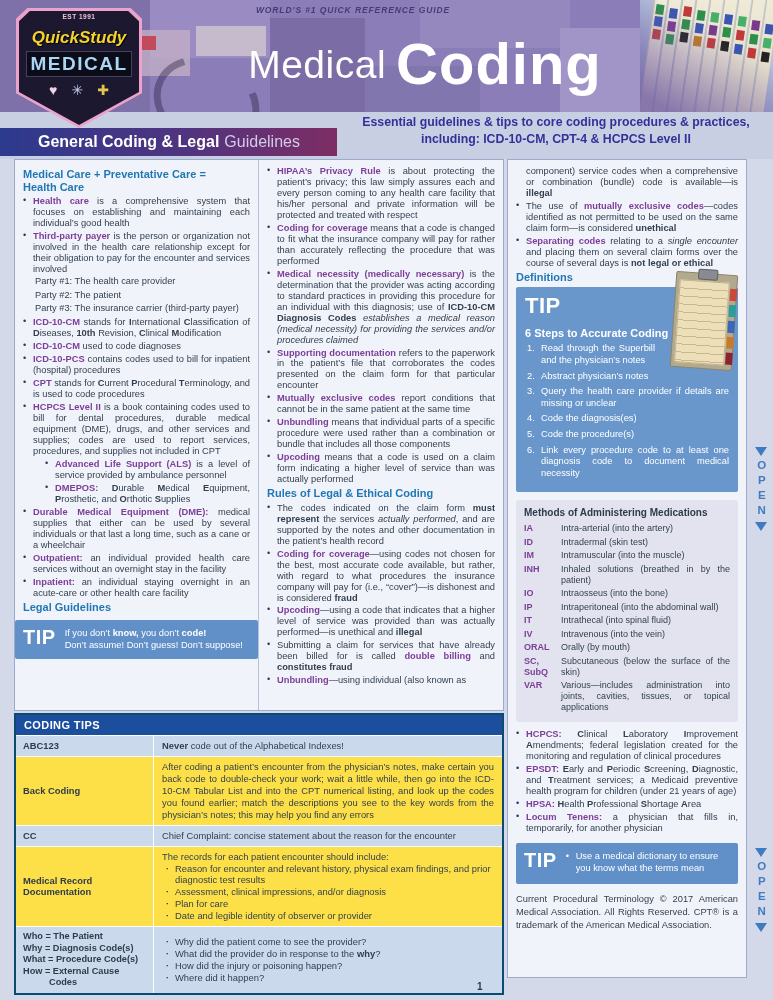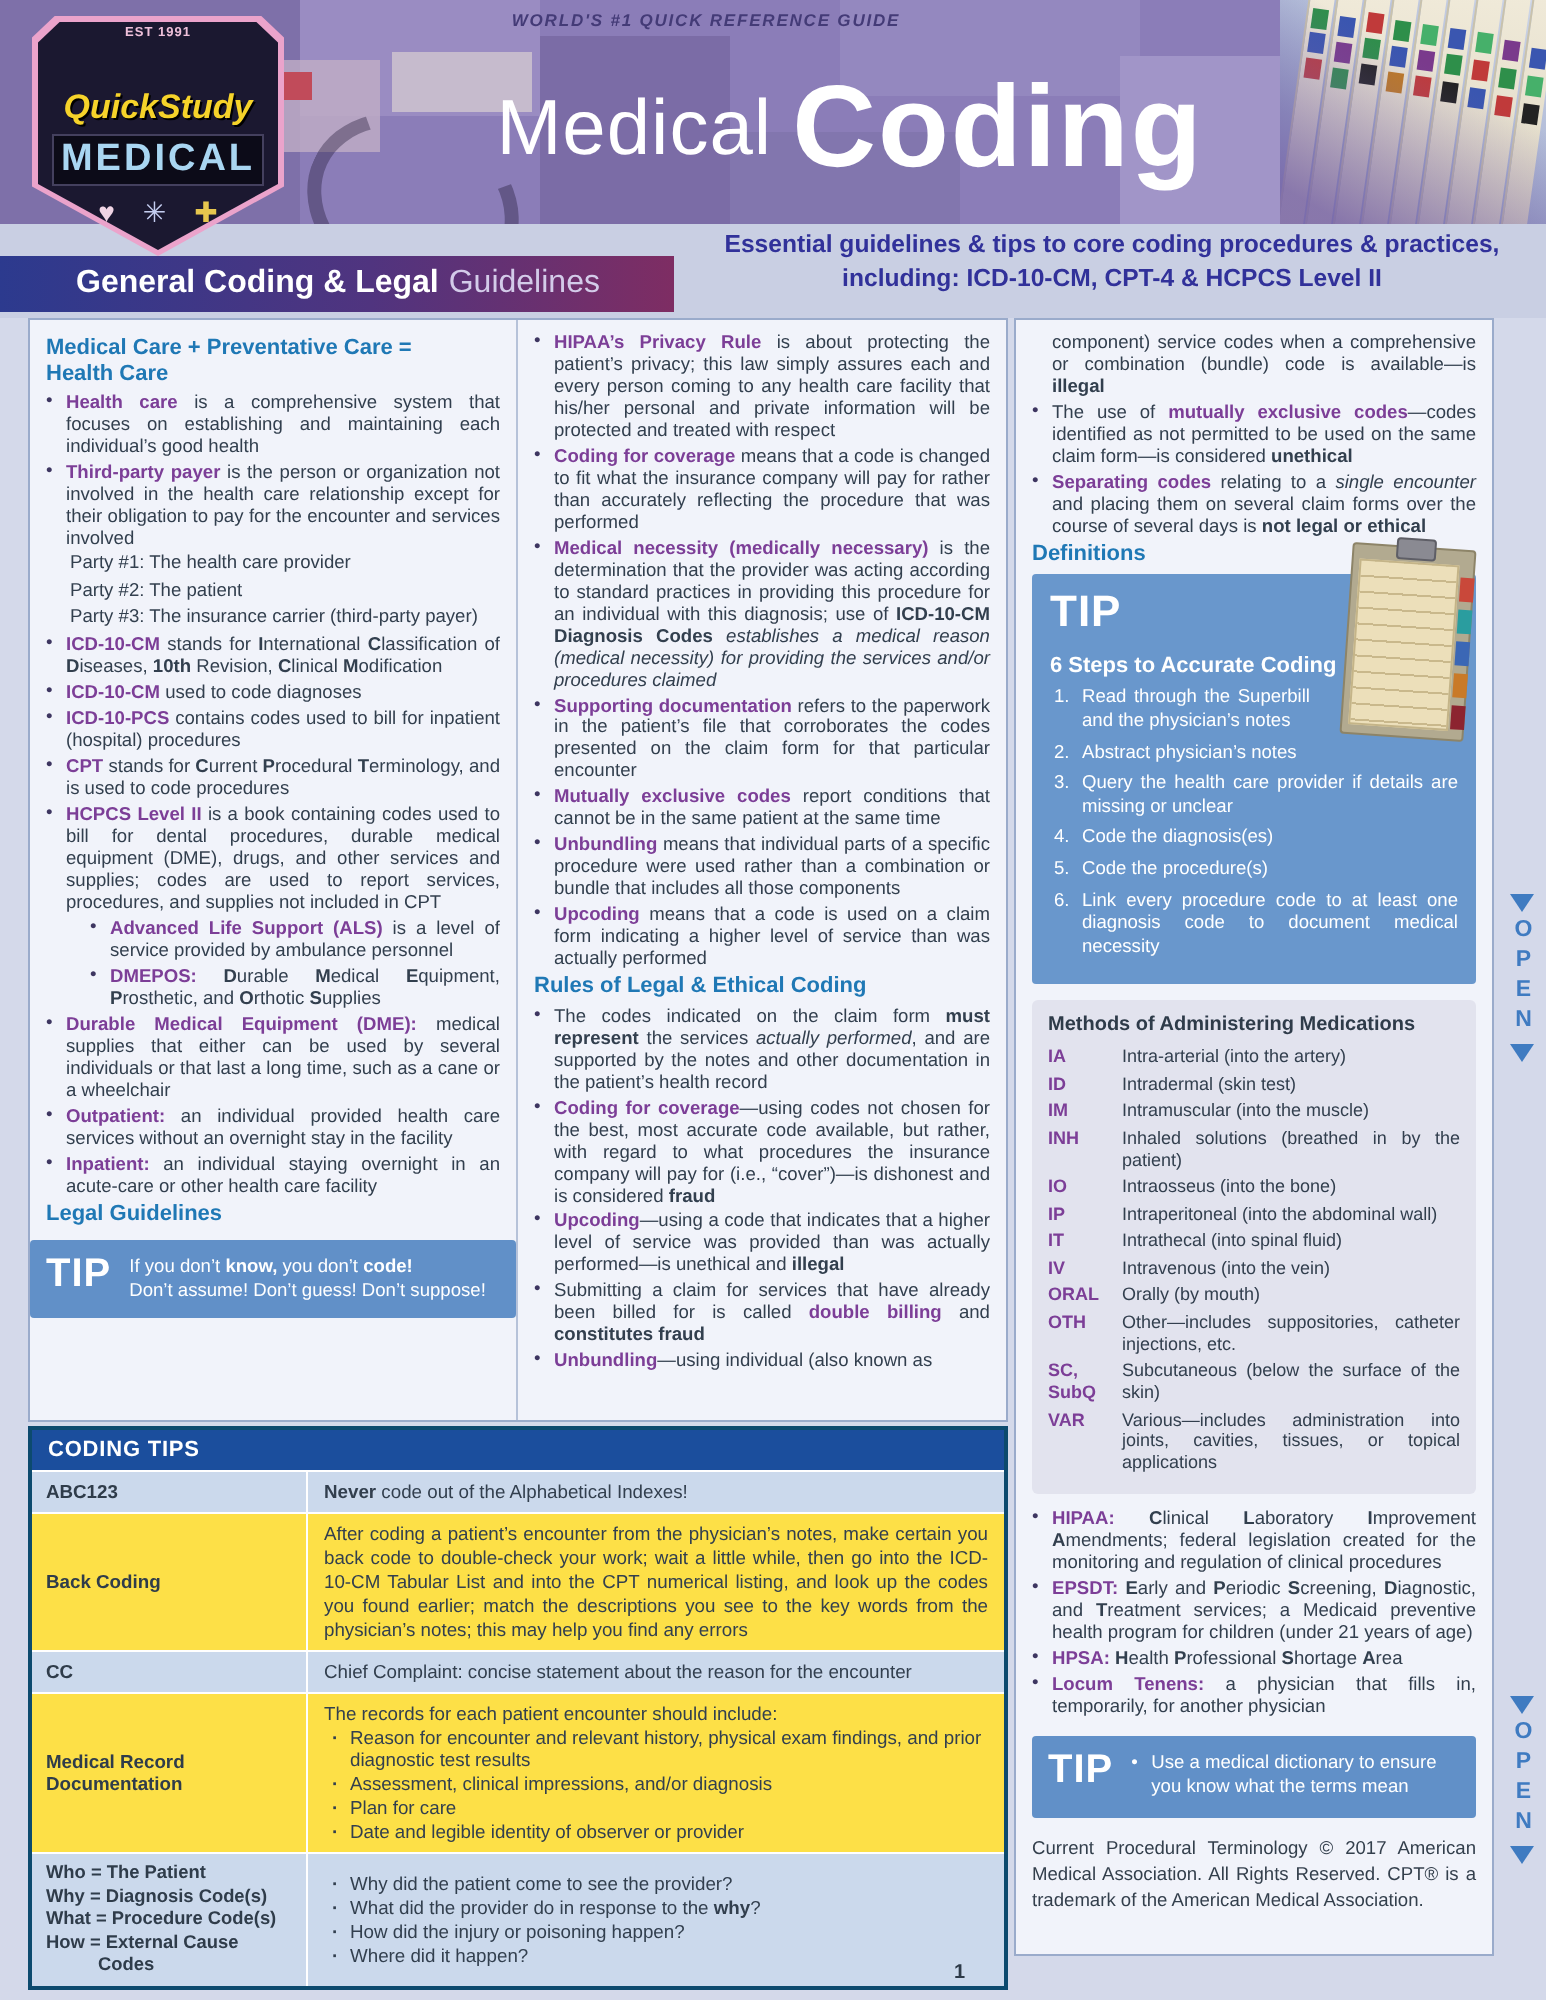--- a/index.html
+++ b/index.html
@@ -16,21 +16,21 @@
   .books{position:absolute;top:0;right:0;width:133px;height:112px;background:linear-gradient(210deg,#cfd7e8 0%,#9aa6cb 70%);overflow:hidden;z-index:3;}
   .spine{position:absolute;top:-4px;width:12px;height:125px;background:linear-gradient(180deg,#f0ead9 0%,#ddd6c2 100%);transform:rotate(8deg);border-left:1px solid #c9c2ac;}
   .spine i{position:absolute;left:2px;width:8px;height:10px;display:block;}
   .books::after{content:"";position:absolute;inset:0;background:linear-gradient(30deg,rgba(115,95,165,.8) 10%,rgba(115,95,165,0) 65%);}
   
   .logo{position:absolute;top:8px;left:16px;width:126px;height:120px;z-index:6;}
   .shield-pink{position:absolute;inset:0;background:#eba3cb;clip-path:polygon(9% 0,91% 0,100% 9%,100% 71%,50% 100%,0 71%,0 9%);}
   .shield-dark{position:absolute;inset:3px;background:#1b1830;clip-path:polygon(9% 0,91% 0,100% 9%,100% 71%,50% 100%,0 71%,0 9%);}
   .shield-content{position:absolute;inset:3px;display:flex;flex-direction:column;align-items:center;z-index:2;}
   .logo-est{margin-top:2px;color:#efc0da;font-size:6.5px;font-weight:bold;letter-spacing:.5px;}
-  .logo-qs{margin-top:24px;color:#f6d32a;font-size:17px;font-weight:bold;font-style:italic;text-shadow:1px 1px 0 #000;}
+  .logo-qs{margin-top:8px;color:#f6d32a;font-size:17px;font-weight:bold;font-style:italic;text-shadow:1px 1px 0 #000;}
   .logo-med{margin-top:3px;width:104px;text-align:center;background:#0c0b18;border:1px solid #44405e;color:#a9d6f2;font-size:19px;font-weight:bold;letter-spacing:1.5px;padding:1px 0;}
   .logo-icons{margin-top:6px;display:flex;gap:14px;}
   .logo-icons span{font-size:14px;line-height:14px;}
   
   .band{position:absolute;top:112px;left:0;width:773px;height:47px;background:#c9cfe3;}
   .banner{position:absolute;top:128px;left:0;width:337px;height:28px;background:linear-gradient(90deg,#2c3a8e 0%,#50347f 55%,#7e2d63 100%);color:#fff;line-height:28px;padding-left:38px;box-sizing:border-box;z-index:5;}
   .banner .bb{font-size:16px;font-weight:bold;}
   .banner .bi{font-size:16px;color:#d3cbe9;margin-left:5px;}
   .subtitle{position:absolute;top:114px;left:345px;width:422px;text-align:center;color:#31319a;font-weight:bold;font-size:12.3px;line-height:1.35;z-index:5;}
   .subtitle span{display:block;}
@@ -309,36 +309,32 @@
       </div>
     <div class="mrow">
         <div class="mab">IV</div>
         <div class="mdesc">Intravenous (into the vein)</div>
       </div>
     <div class="mrow">
         <div class="mab">ORAL</div>
         <div class="mdesc">Orally (by mouth)</div>
       </div>
     <div class="mrow">
-        <div class="mab">OTH</div>
-        <div class="mdesc">Other—includes suppositories, catheter injections, etc.</div>
-      </div>
-    <div class="mrow">
         <div class="mab">SC,
 SubQ</div>
         <div class="mdesc">Subcutaneous (below the surface of the skin)</div>
       </div>
     <div class="mrow">
         <div class="mab">VAR</div>
         <div class="mdesc">Various—includes administration into joints, cavities, tissues, or topical applications</div>
       </div>
   </div>
 
   <ul class="bl">
-    <li><span class="kw">HIPAA:</span><span> </span><span class="b">C</span><span>linical </span><span class="b">L</span><span>aboratory </span><span class="b">I</span><span>mprovement </span><span class="b">A</span><span>mendments; federal legislation created for the monitoring and regulation of clinical procedures</span></li>
+    <li><span class="kw">HCPCS:</span><span> </span><span class="b">C</span><span>linical </span><span class="b">L</span><span>aboratory </span><span class="b">I</span><span>mprovement </span><span class="b">A</span><span>mendments; federal legislation created for the monitoring and regulation of clinical procedures</span></li>
     <li><span class="kw">EPSDT:</span><span> </span><span class="b">E</span><span>arly and </span><span class="b">P</span><span>eriodic </span><span class="b">S</span><span>creening, </span><span class="b">D</span><span>iagnostic, and </span><span class="b">T</span><span>reatment services; a Medicaid preventive health program for children (under 21 years of age)</span></li>
     <li><span class="kw">HPSA:</span><span> </span><span class="b">H</span><span>ealth </span><span class="b">P</span><span>rofessional </span><span class="b">S</span><span>hortage </span><span class="b">A</span><span>rea</span></li>
     <li><span class="kw">Locum Tenens:</span><span> a physician that fills in, temporarily, for another physician</span></li>
   </ul>
 
   <div class="tipbox tip2" style="margin-top:9px">
     <div class="tiplabel">TIP</div>
     <ul>
       <li><span>Use a medical dictionary to ensure you know what the terms mean</span></li>
     </ul>

